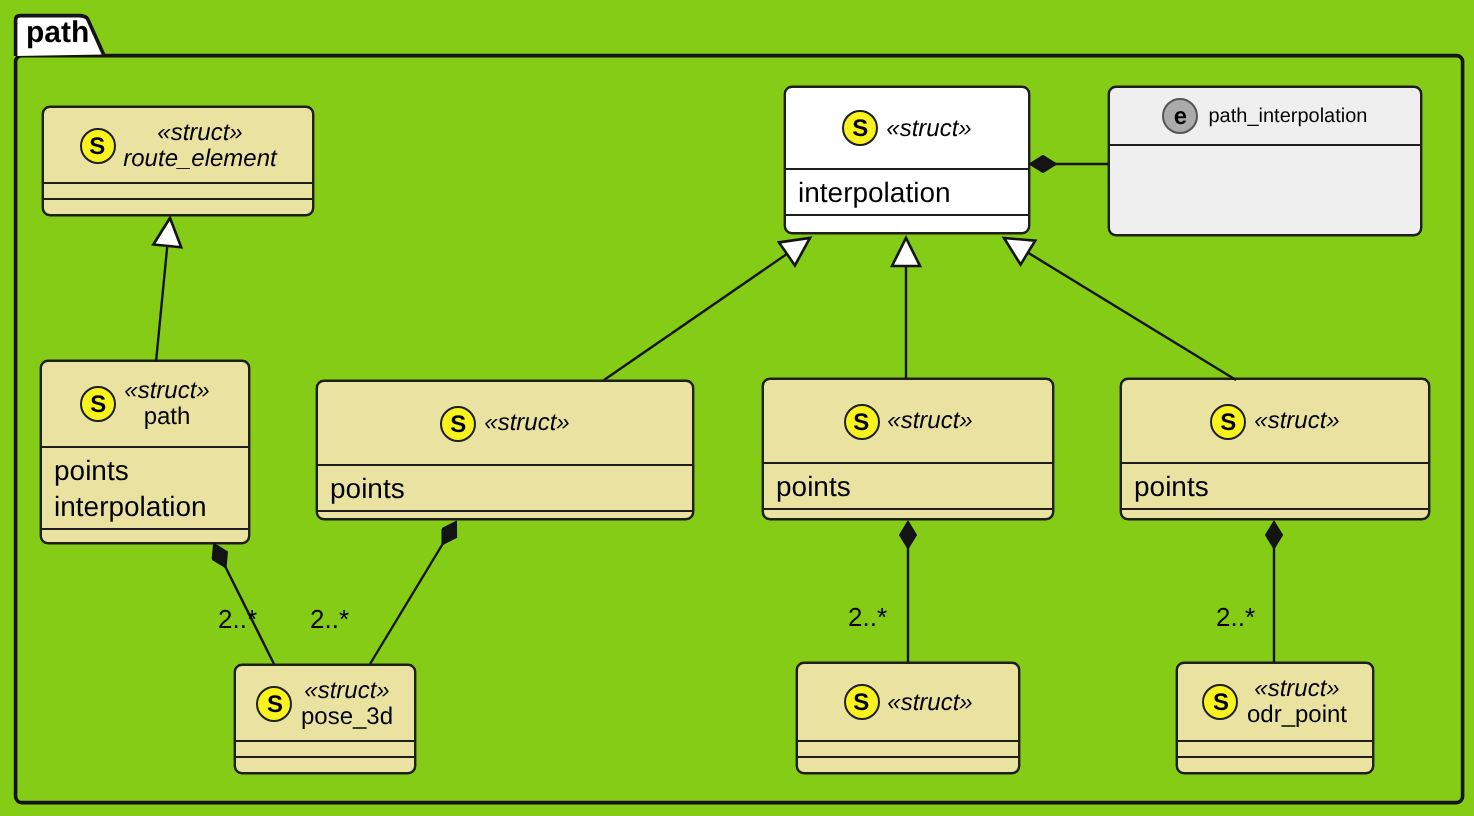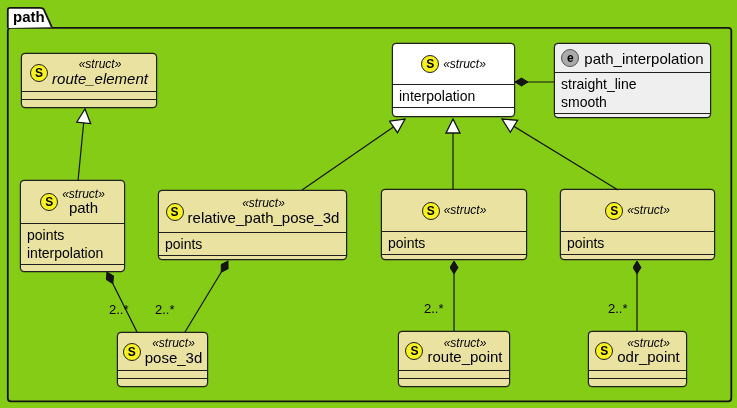--- a/index.html
+++ b/index.html
@@ -16,36 +16,36 @@
     box-shadow:0 0 0 0.2px #1f1f1f;
   }
   .uml-class.white{background:var(--abstract-fill,#ffffff);}
   .uml-class.enum-box{background:var(--enum-fill,#EFEFEF);}
   .title{
     display:flex;align-items:center;justify-content:center;gap:4px;
     box-sizing:border-box;padding:1px 3px;flex:0 0 auto;
   }
   .tblock{display:flex;flex-direction:column;align-items:center;line-height:1.05;min-width:0;}
   .stereo{font-size:12px;font-style:italic;white-space:nowrap;}
-  .cname{font-size:15px;white-space:nowrap;}
+  .cname{font-size:12px;white-space:nowrap;}
   .cname.abstract{font-style:italic;}
   .badge{
     flex:0 0 auto;width:18px;height:18px;border-radius:50%;
     display:flex;align-items:center;justify-content:center;
     font-size:12px;font-weight:bold;box-sizing:border-box;
   }
   .s-badge{background:var(--struct-badge-fill,#F9F21D);border:1px solid #1f1f1f;}
   .e-badge{background:var(--enum-badge-fill,#ABABAB);border:1px solid #555;}
   .attrs{
     border-top:1px solid var(--class-border,#1f1f1f);
     padding:2px 6px;font-size:14px;line-height:18px;flex:0 0 auto;
   }
   .strip{border-top:1px solid var(--class-border,#1f1f1f);flex:1 1 auto;min-height:6px;}
   .enum-title{justify-content:center;gap:5px;}
-  .ename{font-size:15px;white-space:nowrap;}
+  .ename{font-size:10px;white-space:nowrap;}
   
   #wires{position:absolute;left:0;top:0;z-index:5;pointer-events:none;}
   .mult{
     position:absolute;z-index:6;font-size:13px;line-height:14px;
     background:transparent;white-space:nowrap;
   }
   
   #pkg-title{
     position:absolute;left:13px;top:8px;z-index:7;
     font-size:15px;font-weight:bold;line-height:18px;
@@ -96,33 +96,28 @@
       <div>interpolation</div>
     </div>
     <div class="strip"></div>
   </div>
 
   <div class="uml-class enum-box" style="left:554px;top:43px;width:157px;height:75px;">
     <div class="title enum-title" style="height:28px;">
       <span class="badge e-badge">e</span>
       <span class="ename">path_interpolation</span>
     </div>
-    <div class="attrs">
-      <div>straight_line</div>
-      <div>smooth</div>
-    </div>
     <div class="strip"></div>
   </div>
 
   <div class="uml-class" style="left:158px;top:190px;width:189px;height:70px;">
     <div class="title" style="height:41px;">
       <span class="badge s-badge">S</span>
       <span class="tblock">
         <span class="stereo">«struct»</span>
-        <span class="cname">relative_path_pose_3d</span>
       </span>
     </div>
     <div class="attrs">
       <div>points</div>
     </div>
     <div class="strip"></div>
   </div>
 
   <div class="uml-class" style="left:381px;top:189px;width:146px;height:71px;">
     <div class="title" style="height:41px;">
@@ -160,21 +155,20 @@
     </div>
     <div class="strip"></div>
     <div class="strip"></div>
   </div>
 
   <div class="uml-class" style="left:398px;top:331px;width:112px;height:56px;">
     <div class="title" style="height:38px;">
       <span class="badge s-badge">S</span>
       <span class="tblock">
         <span class="stereo">«struct»</span>
-        <span class="cname">route_point</span>
       </span>
     </div>
     <div class="strip"></div>
     <div class="strip"></div>
   </div>
 
   <div class="uml-class" style="left:588px;top:331px;width:99px;height:56px;">
     <div class="title" style="height:38px;">
       <span class="badge s-badge">S</span>
       <span class="tblock">

